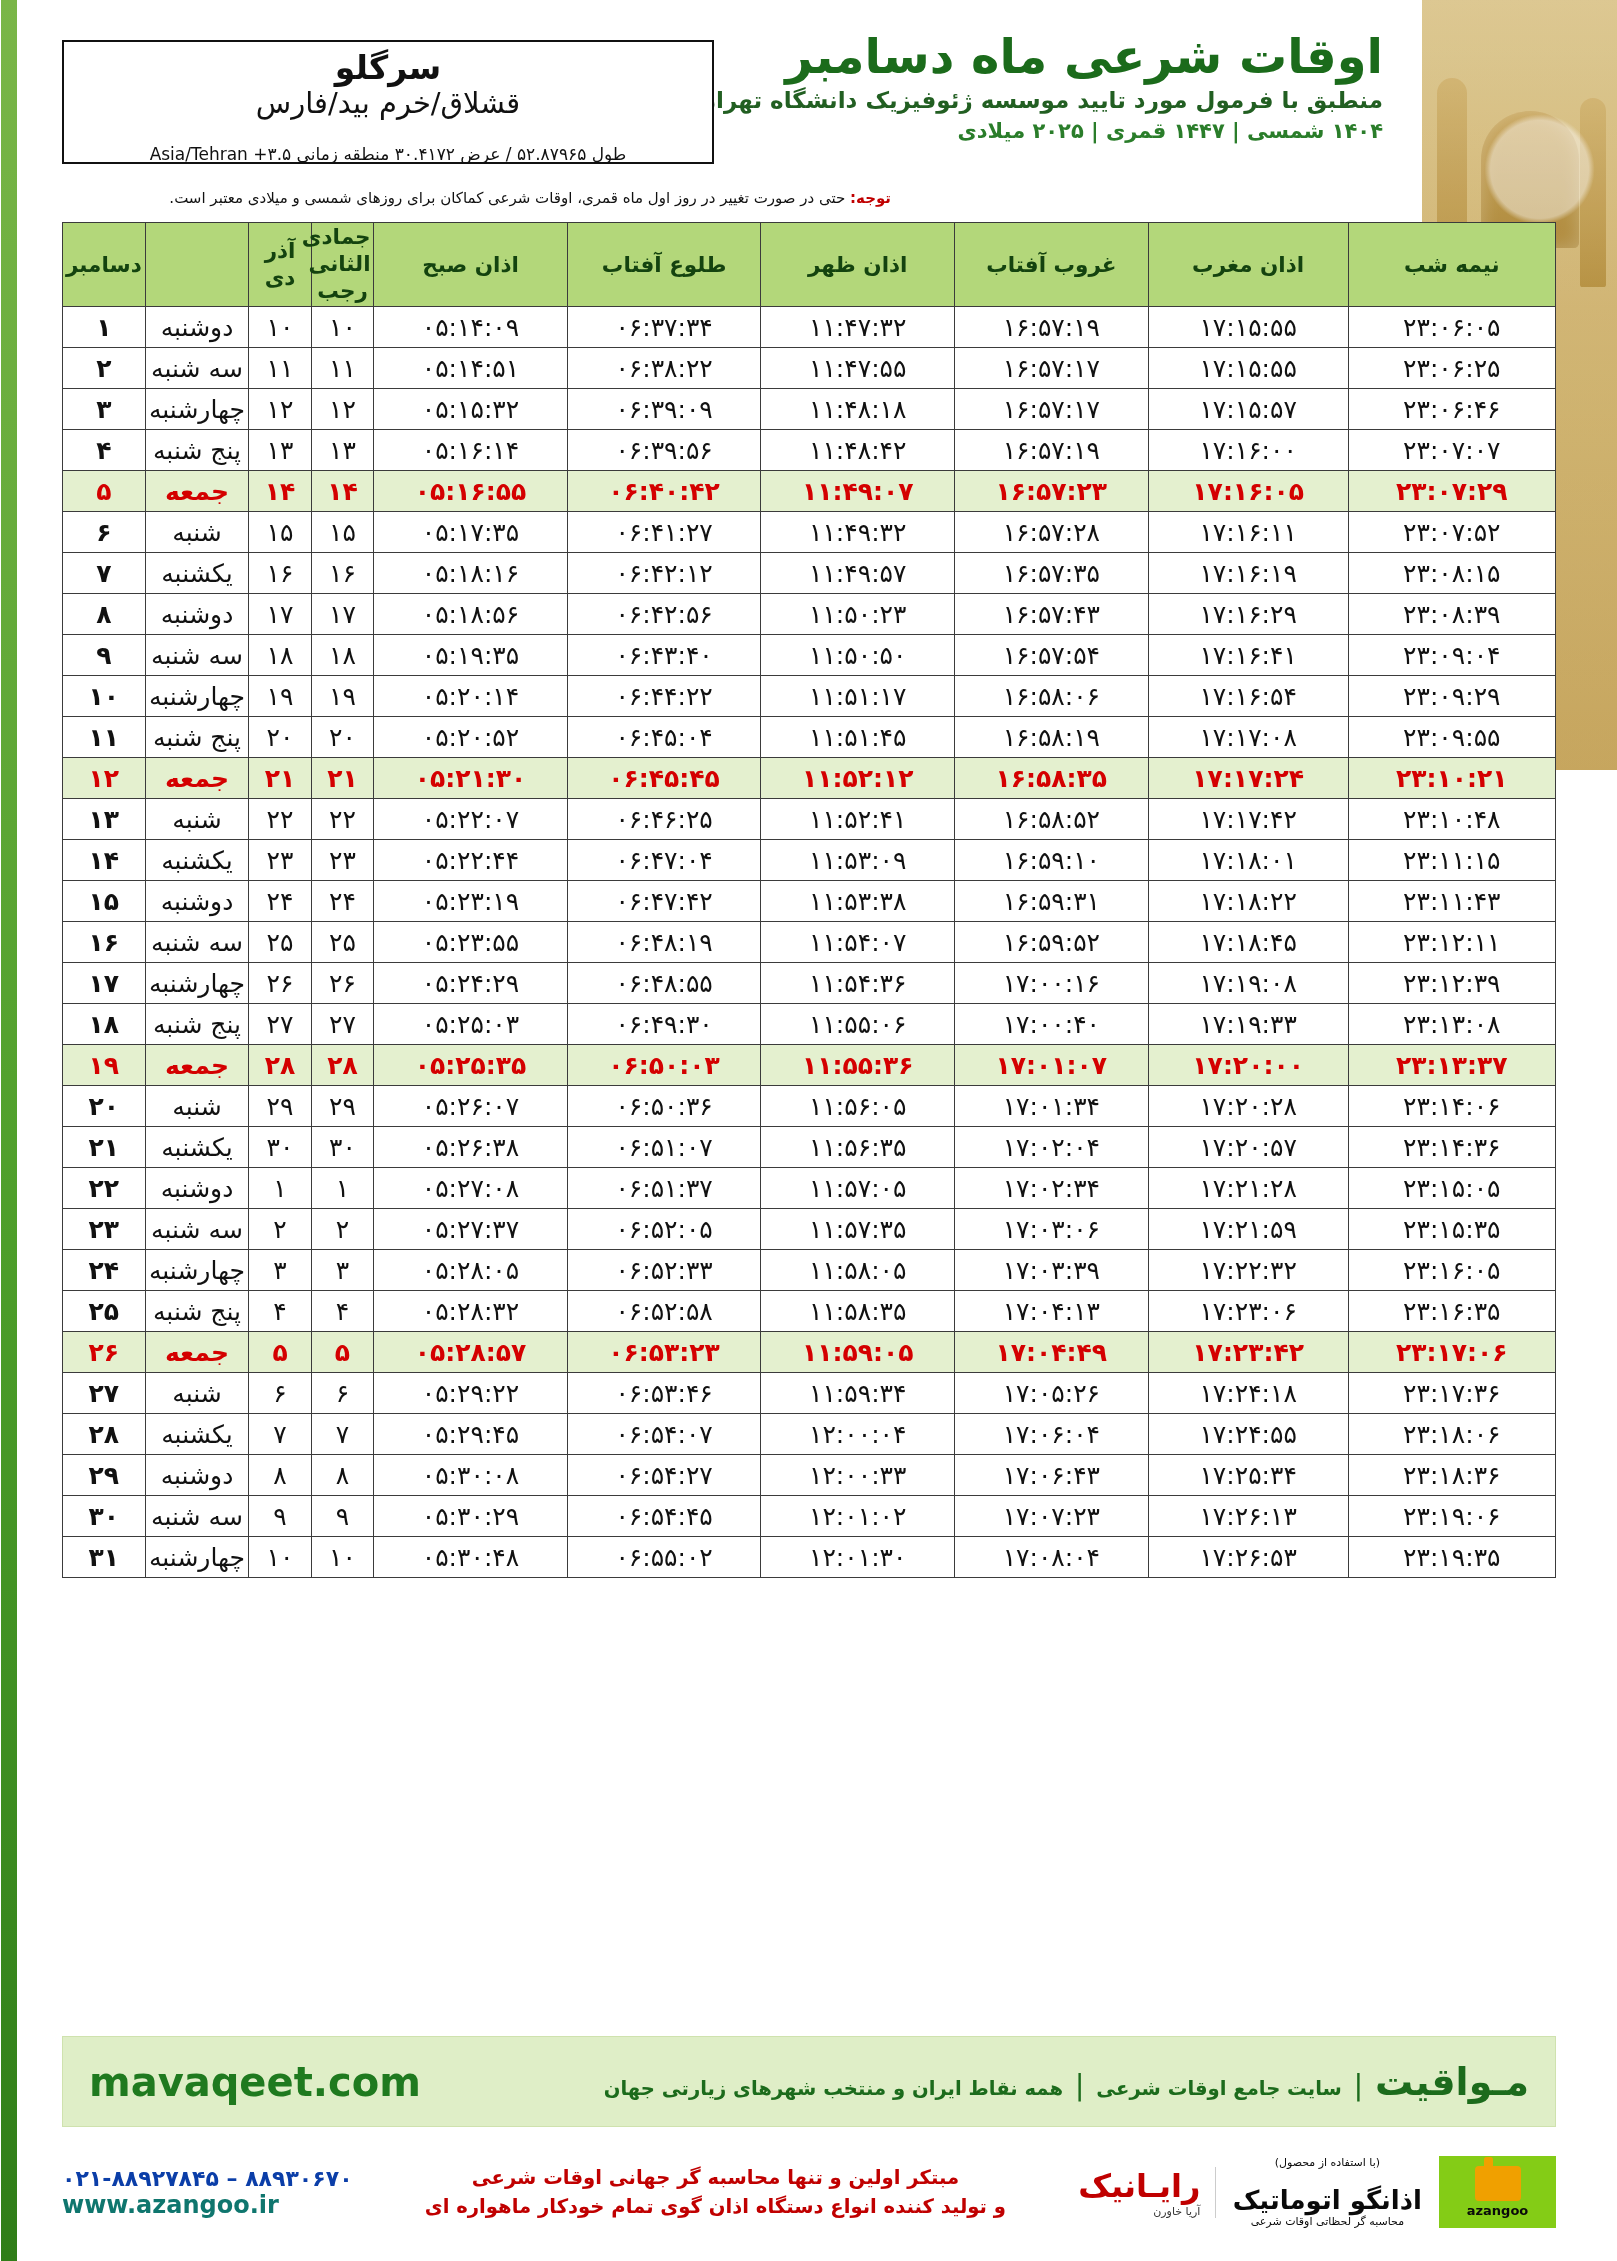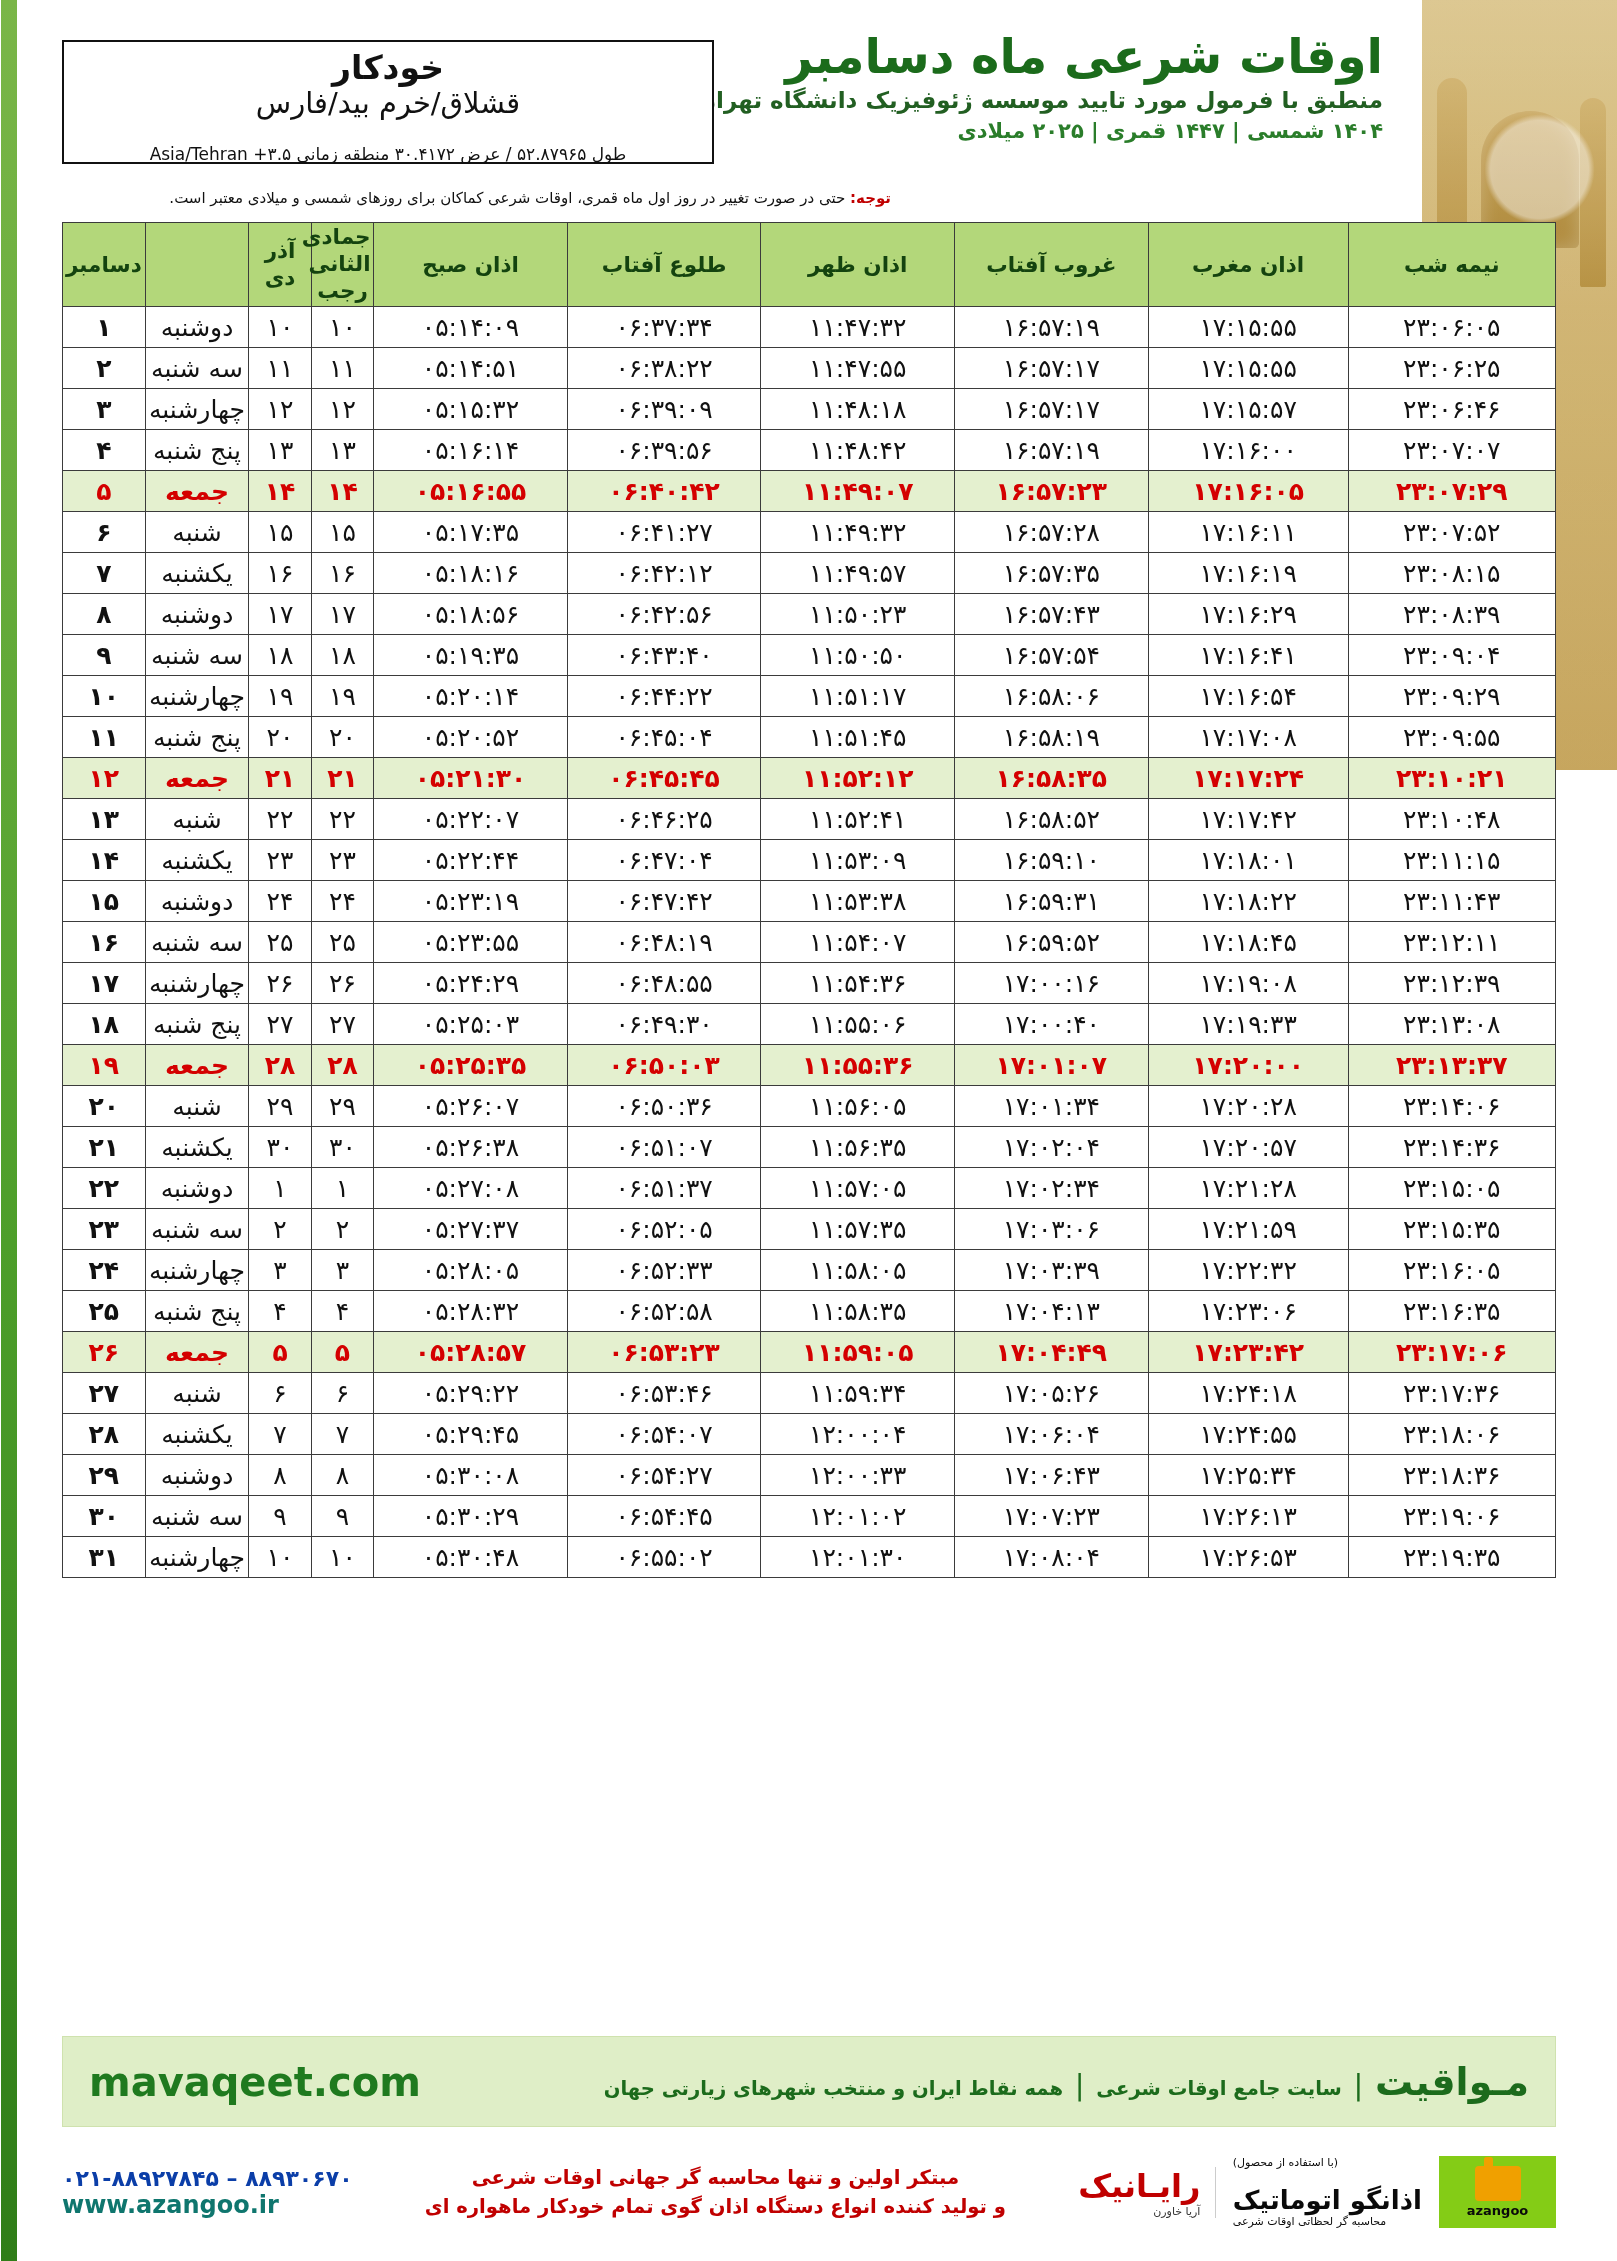--- a/index.html
+++ b/index.html
@@ -148,21 +148,21 @@
     width:117px; height:72px; background:#84cc16; border:0;
     display:flex; flex-direction:column; align-items:center; justify-content:center;
   }
   .logo-azangoo .mark{
     width:46px;height:35px;background:#f0a000;border-radius:3.9px;position:relative;
   }
   .logo-azangoo .mark:after{
     content:""; position:absolute; left:9px; top:-9px; width:9px;height:14.4px;background:#f0a000;border-radius:2.6px;
   }
   .logo-azangoo .lbl{ font-size:13px;color:#0a0a0a;font-weight:bold;margin-top:2.6px;}
-  .logo-azan-auto{ text-align:left; }
+  .logo-azan-auto{ text-align:center; }
   .logo-azan-auto .l1{ font-size:26px;font-weight:bold;color:#0a0a0a;margin-top:16px; }
   .logo-azan-auto .l2{ font-size:11px;color:#0a0a0a; }
   .logo-rayanic{ text-align:right; border-right:1.3px solid #ccc; padding-right:14.4px;}
   .logo-rayanic .l1{ font-size:32px;font-weight:bold;color:#c00000; }
   .logo-rayanic .l2{ font-size:11px;color:#333; }
   .fb-mid{ text-align:center; }
   .fb-mid .l1{ font-size:19.6px; color:#c00000; font-weight:bold; line-height:1.5;}
   .fb-left{ text-align:left; direction:ltr; }
   .fb-left .phone{ font-size:22px; font-weight:bold; color:#0b3ea8; }
   .fb-left .web{ font-size:24px; font-weight:bold; color:#0f766e; }
@@ -178,21 +178,21 @@
 </div>
 
 <div class="header">
   <div class="title-block">
     <div class="main-title">اوقات شرعی ماه دسامبر</div>
     <div class="sub-title">منطبق با فرمول مورد تایید موسسه ژئوفیزیک دانشگاه تهران</div>
     <div class="date-line">۱۴۰۴ شمسی | ۱۴۴۷ قمری | ۲۰۲۵ میلادی</div>
   </div>
 
   <div class="loc-box">
-    <div class="loc-name">خودکار</div>
+    <div class="loc-name">سرگلو</div>
     <div class="loc-sub">قشلاق/خرم بید/فارس</div>
     <div class="loc-coords">طول ۵۲.۸۷۹۶۵ / عرض ۳۰.۴۱۷۲ منطقه زمانی ۳.۵+ Asia/Tehran</div>
   </div>
 </div>
 
 <div class="note-line">
   <b>توجه:</b>
   <span>حتی در صورت تغییر در روز اول ماه قمری، اوقات شرعی کماکان برای روزهای شمسی و میلادی معتبر است.</span>
 </div>
 

